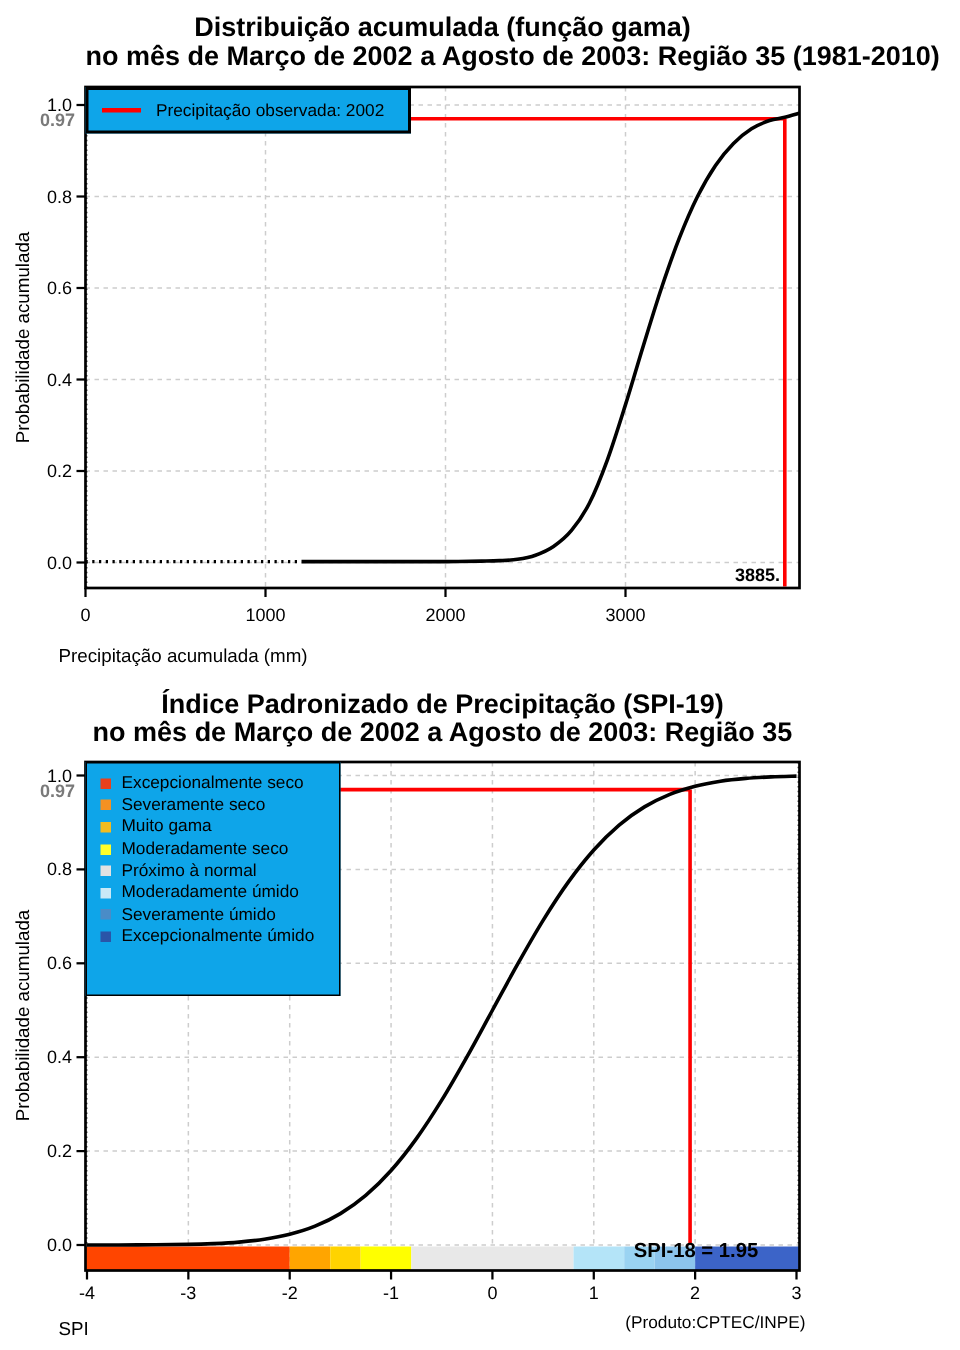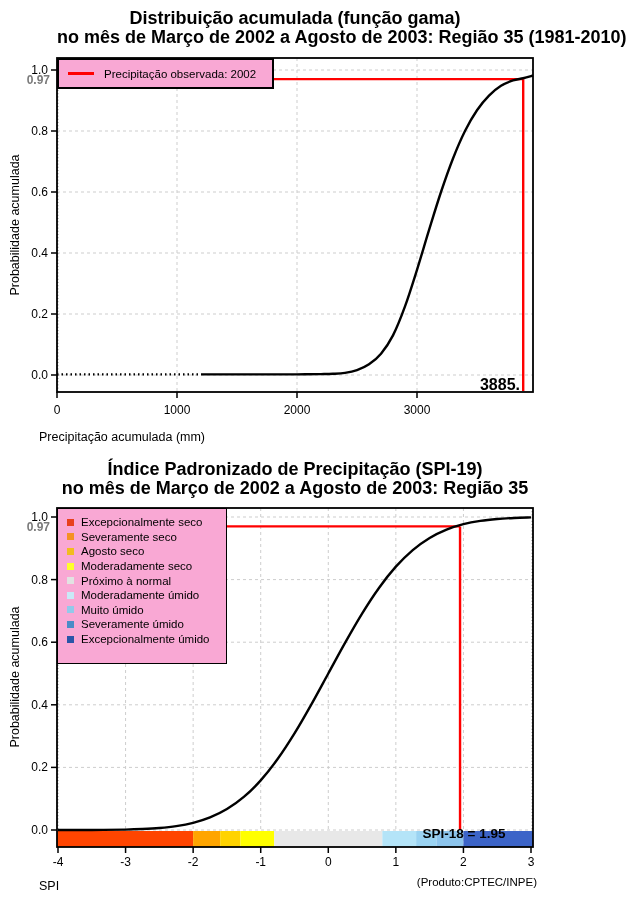--- a/index.html
+++ b/index.html
@@ -4,34 +4,34 @@
 <style>
   html,body{margin:0;padding:0;background:#fff;}
   .canvas{position:relative;width:640px;height:900px;background:#ffffff;
           font-family:"Liberation Sans",sans-serif;color:#000;overflow:hidden;}
   .abs{position:absolute;}
   .chart-title{font-weight:bold;font-size:18px;left:57px;width:476px;text-align:center;white-space:nowrap;}
   .axis-label{font-size:12.5px;}
   .x-label{left:39px;width:476px;text-align:left;}
   .y-label{left:15px;transform:translate(-50%,-50%) rotate(-90deg);white-space:nowrap;}
   svg{position:absolute;left:0;top:0;}
-  .legend-box{position:absolute;background:#f9a8d4;border:2px solid #000;box-sizing:border-box;}
+  .legend-box{position:absolute;background:#0ea5e9;border:2px solid #000;box-sizing:border-box;}
   .legend1{left:57px;top:58px;width:217px;height:31px;display:flex;align-items:center;padding-left:9px;}
   .legend1 .line-swatch{width:26px;height:3px;margin-right:10px;flex:0 0 auto;}
   .legend1 .lg-label{font-size:11.5px;white-space:nowrap;}
   .legend2{left:57px;top:508px;width:170px;height:156px;border-width:1.5px;padding-top:6px;}
   .cat-row{display:flex;align-items:center;height:14.6px;padding-left:9px;}
   .cat-bullet{width:7px;height:7px;margin-right:7px;flex:0 0 auto;}
   .cat-label{font-size:11.5px;white-space:nowrap;}
   .legend3{left:538px;top:503px;width:100px;height:61px;border-width:1.5px;padding:6px 0 0 5px;font-size:10.5px;}
   .l3-row{display:flex;align-items:center;}
   .l3-row.twoline{align-items:center;}
   .l3-swatch{width:19px;height:2.5px;margin-right:7px;flex:0 0 auto;}
   .l3-text div{line-height:13px;white-space:nowrap;}
-  .marker-label{font-weight:bold;font-size:16px;white-space:nowrap;}
+  .marker-label{font-weight:bold;font-size:12px;white-space:nowrap;}
   .footnote{font-size:11.5px;white-space:nowrap;transform:translateX(-100%);}
 </style>
 </head>
 <body>
 
 <div class="canvas">
 
   <svg id="plot-svg" width="640" height="900" viewBox="0 0 640 900">
       <line x1="57" x2="533" y1="375" y2="375" stroke="#cdcdcd" stroke-dasharray="3 3"></line>
       <line x1="57" x2="533" y1="314" y2="314" stroke="#cdcdcd" stroke-dasharray="3 3"></line>
@@ -153,37 +153,33 @@
       <div class="cat-row">
         <span class="cat-bullet" style="background: rgb(232, 64, 28);"></span>
         <span class="cat-label">Excepcionalmente seco</span>
       </div>
       <div class="cat-row">
         <span class="cat-bullet" style="background: rgb(245, 145, 34);"></span>
         <span class="cat-label">Severamente seco</span>
       </div>
       <div class="cat-row">
         <span class="cat-bullet" style="background: rgb(242, 188, 31);"></span>
-        <span class="cat-label">Agosto seco</span>
+        <span class="cat-label">Muito gama</span>
       </div>
       <div class="cat-row">
         <span class="cat-bullet" style="background: rgb(255, 255, 42);"></span>
         <span class="cat-label">Moderadamente seco</span>
       </div>
       <div class="cat-row">
         <span class="cat-bullet" style="background: rgb(226, 226, 226);"></span>
         <span class="cat-label">Próximo à normal</span>
       </div>
       <div class="cat-row">
         <span class="cat-bullet" style="background: rgb(201, 233, 247);"></span>
         <span class="cat-label">Moderadamente úmido</span>
-      </div>
-      <div class="cat-row">
-        <span class="cat-bullet" style="background: rgb(147, 201, 234);"></span>
-        <span class="cat-label">Muito úmido</span>
       </div>
       <div class="cat-row">
         <span class="cat-bullet" style="background: rgb(74, 140, 199);"></span>
         <span class="cat-label">Severamente úmido</span>
       </div>
       <div class="cat-row">
         <span class="cat-bullet" style="background: rgb(42, 85, 168);"></span>
         <span class="cat-label">Excepcionalmente úmido</span>
       </div>
     </div>

